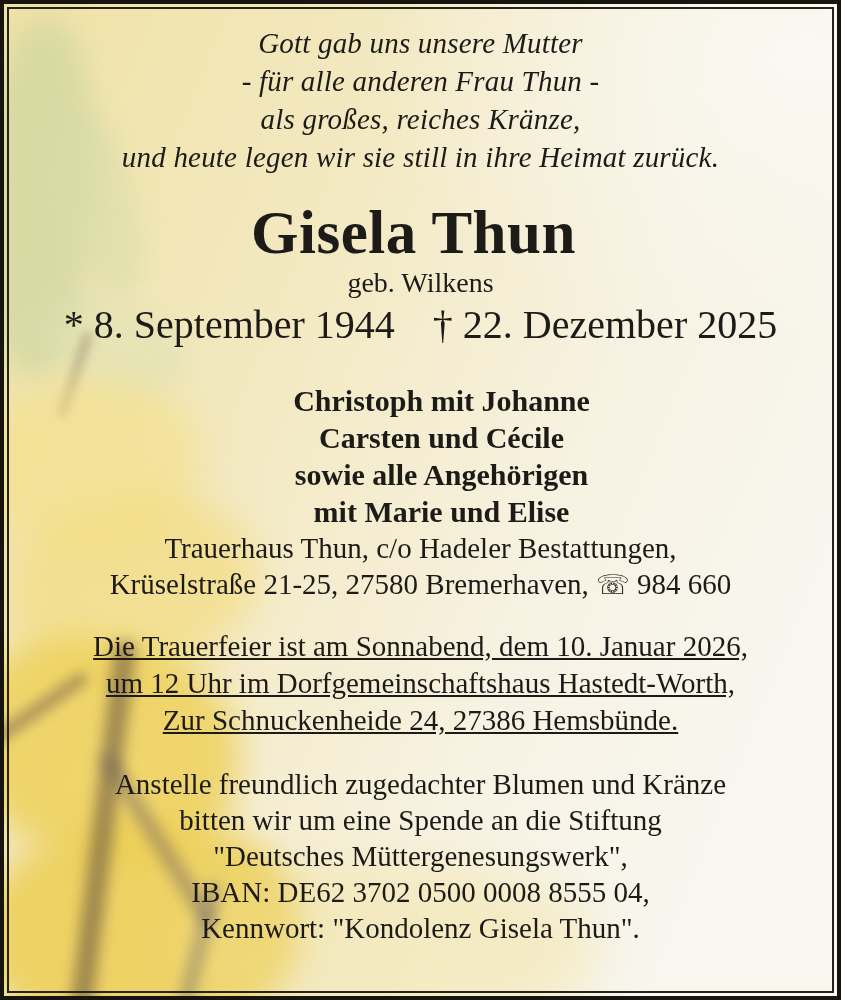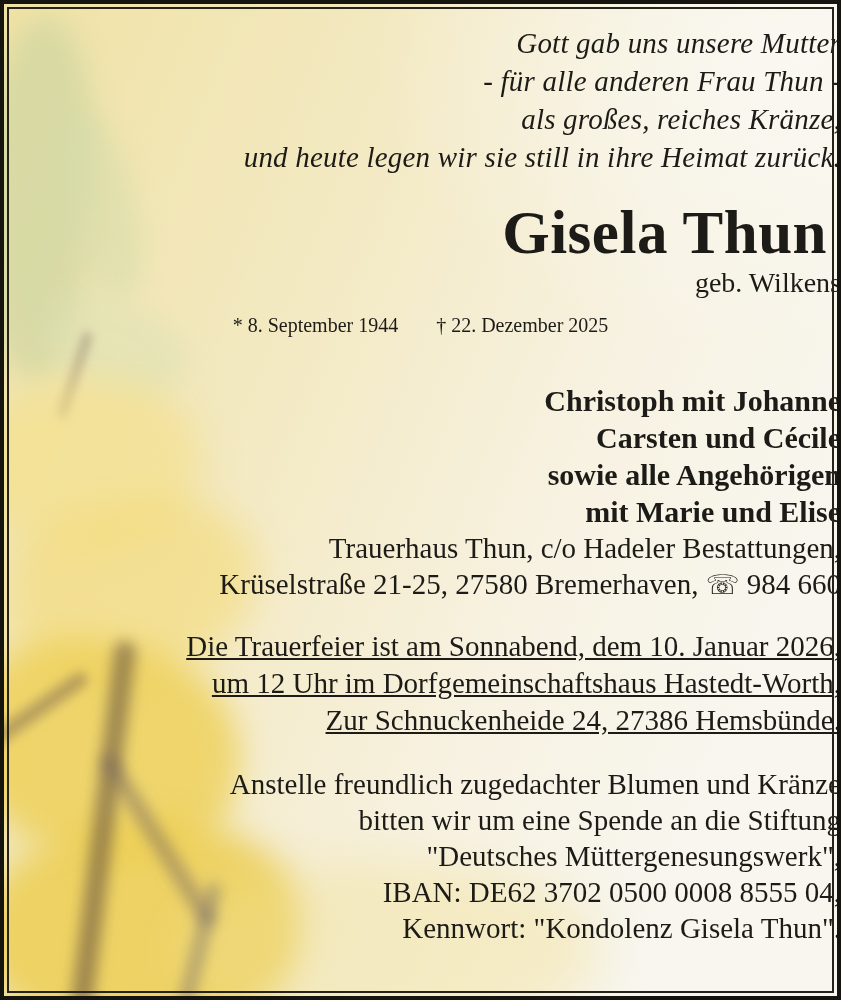--- a/index.html
+++ b/index.html
@@ -88,21 +88,21 @@
   }
 
   
   .frame-outer { position: absolute; inset: 0; border: 4px solid #16140e; pointer-events: none; z-index: 5; }
   .frame-inner { position: absolute; inset: 7px; border: 2px solid #26231a; pointer-events: none; z-index: 5; }
 
   
   .content {
     position: relative; z-index: 3;
     padding-top: 24px;
-    text-align: right;
+    text-align: center;
     width: 100%;
   }
   .epigraph {
     font-style: italic;
     font-size: 29px;
     line-height: 38px;
     letter-spacing: 0.2px;
   }
   .deceased-name {
     margin: 24px 14px 0 0;
@@ -110,21 +110,21 @@
     line-height: 66px;
     font-weight: bold;
     letter-spacing: 0.5px;
   }
   .birth-name {
     font-size: 28px;
     line-height: 34px;
   }
   .dates {
     margin-top: 6px;
-    font-size: 20px;
+    font-size: 40px;
     line-height: 38px;
     display: flex;
     justify-content: center;
     gap: 38px;
   }
   .mourners {
     margin-top: 38px;
     font-weight: bold;
     font-size: 30px;
     line-height: 37px;

